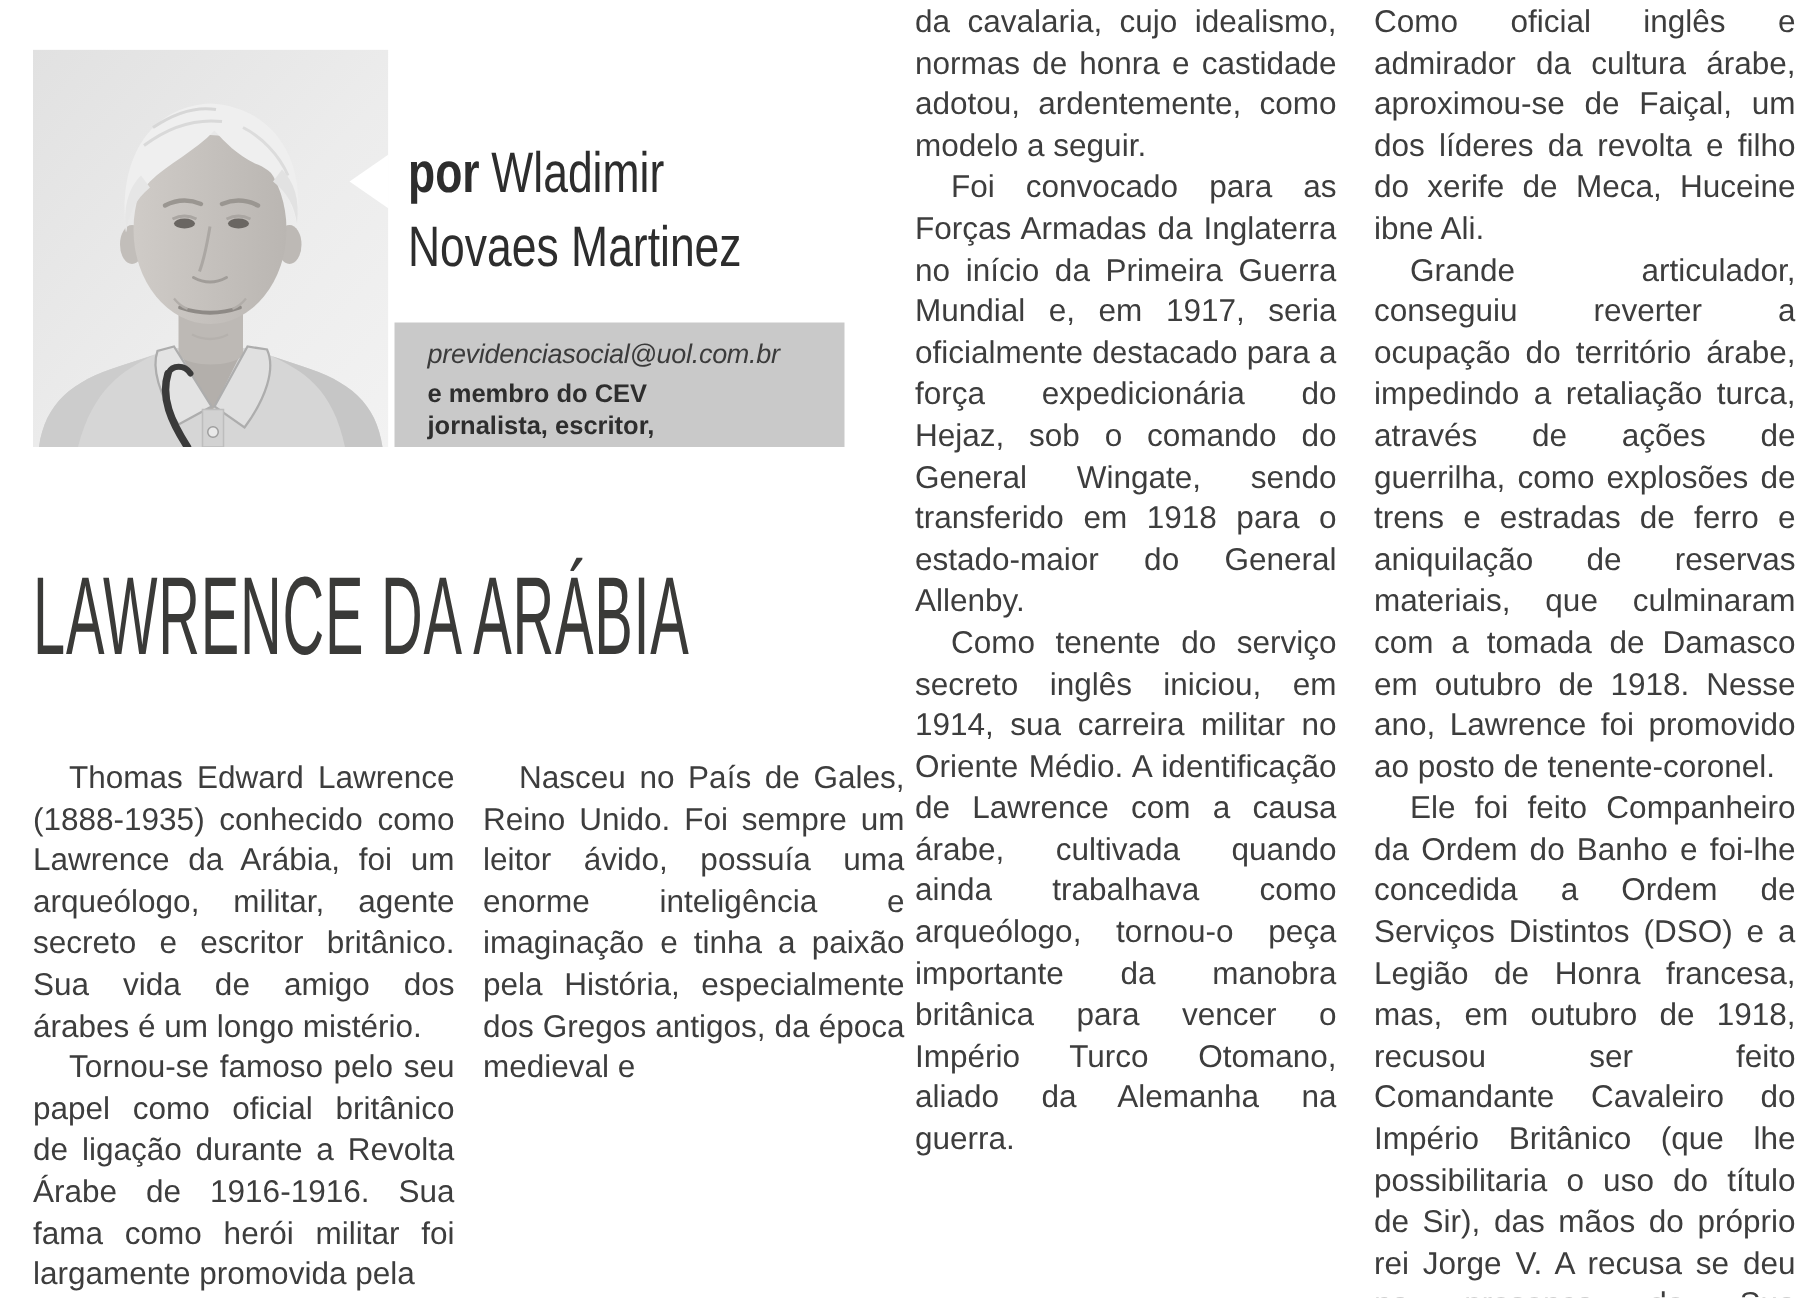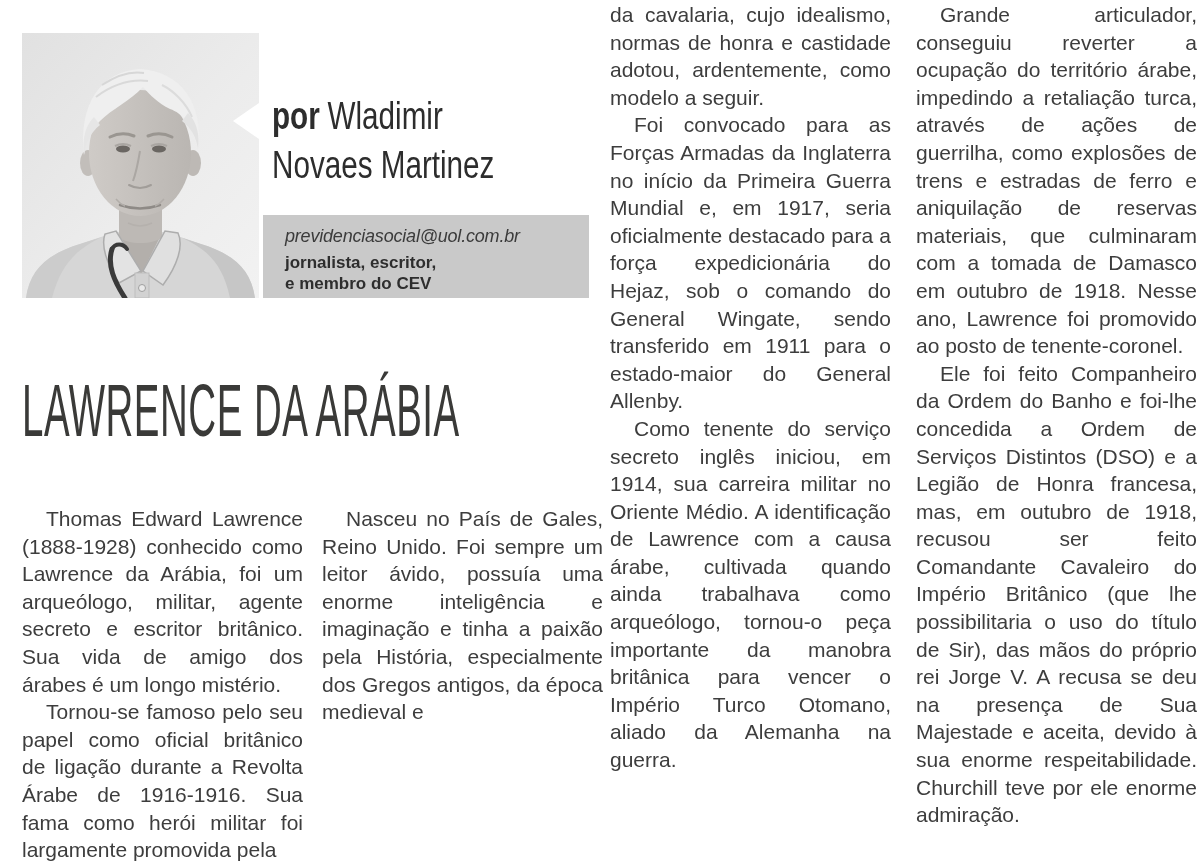--- a/index.html
+++ b/index.html
@@ -27,21 +27,21 @@
   .byline {
     position:absolute; left:272px; top:92px;
     font-size:38px; line-height:49px; color:#2d2d2d;
     transform:scaleX(0.78); transform-origin:0 0; white-space:nowrap;
   }
   .byline .por { font-weight:bold; margin-right:10px; }
   .byline .name { font-weight:normal; }
 
   
   .infobox {
-    position:absolute; left:263px; top:215px; width:326px; height:83px;
+    position:absolute; left:263px; top:215px; width:300px; height:83px;
     background:#c9c9c9; padding:11px 10px 0 22px;
   }
   .infobox .email {
     font-style:italic; font-size:18px; letter-spacing:-0.2px;
     color:#3b3b3b; margin-bottom:5px;
   }
   .infobox .role {
     font-weight:bold; font-size:17px; line-height:21px; color:#2e2e2e;
   }
 
@@ -138,36 +138,37 @@
   </div>
   <div class="notch"></div>
 
   <div class="byline">
     <div><span class="por">por</span><span class="name">Wladimir</span></div>
     <div class="name">Novaes Martinez</div>
   </div>
 
   <div class="infobox">
     <div class="email">previdenciasocial@uol.com.br</div>
+    <div class="role">e membro do CEV</div>
     <div class="role">jornalista, escritor,</div>
-    <div class="role">e membro do CEV</div>
   </div>
 
   <h1 class="title">LAWRENCE DA ARÁBIA</h1>
 
   <div class="col col1">
-      <p lang="pt-BR">Thomas Edward Lawrence (1888-1928) conhecido como Lawrence da Arábia, foi um arqueólogo, militar, agente secreto e escritor britânico. Sua vida de amigo dos árabes é um longo mistério.</p>
+      <p lang="pt-BR">Thomas Edward Lawrence (1888-1935) conhecido como Lawrence da Arábia, foi um arqueólogo, militar, agente secreto e escritor britânico. Sua vida de amigo dos árabes é um longo mistério.</p>
       <p lang="pt-BR">Tornou-se famoso pelo seu papel como oficial britânico de ligação durante a Revolta Árabe de 1916-1916. Sua fama como herói militar foi largamente promovida pela</p>
     </div>
   <div class="col col2">
       <p lang="pt-BR">Nasceu no País de Gales, Reino Unido. Foi sempre um leitor ávido, possuía uma enorme inteligência e imaginação e tinha a paixão pela História, especialmente dos Gregos antigos, da época medieval e</p>
     </div>
   <div class="col col3">
       <p class="noindent" lang="pt-BR">da cavalaria, cujo idealismo, normas de honra e castidade adotou, ardentemente, como modelo a seguir.</p>
-      <p lang="pt-BR">Foi convocado para as Forças Armadas da Inglaterra no início da Primeira Guerra Mundial e, em 1917, seria oficialmente destacado para a força expedicionária do Hejaz, sob o comando do General Wingate, sendo transferido em 1911 para o estado-maior do General Allenby.</p>
+      <p lang="pt-BR">Foi convocado para as Forças Armadas da Inglaterra no início da Primeira Guerra Mundial e, em 1917, seria oficialmente destacado para a força expedicionária do Hejaz, sob o comando do General Wingate, sendo transferido em 1918 para o estado-maior do General Allenby.</p>
       <p lang="pt-BR">Como tenente do serviço secreto inglês iniciou, em 1914, sua carreira militar no Oriente Médio. A identificação de Lawrence com a causa árabe, cultivada quando ainda trabalhava como arqueólogo, tornou-o peça importante da manobra britânica para vencer o Império Turco Otomano, aliado da Alemanha na guerra.</p>
     </div>
   <div class="col col4">
+      <p class="noindent" lang="pt-BR">Como oficial inglês e admirador da cultura árabe, aproximou-se de Faiçal, um dos líderes da revolta e filho do xerife de Meca, Huceine ibne Ali.</p>
       <p lang="pt-BR">Grande articulador, conseguiu reverter a ocupação do território árabe, impedindo a retaliação turca, através de ações de guerrilha, como explosões de trens e estradas de ferro e aniquilação de reservas materiais, que culminaram com a tomada de Damasco em outubro de 1918. Nesse ano, Lawrence foi promovido ao posto de tenente-coronel.</p>
       <p lang="pt-BR">Ele foi feito Companheiro da Ordem do Banho e foi-lhe concedida a Ordem de Serviços Distintos (DSO) e a Legião de Honra francesa, mas, em outubro de 1918, recusou ser feito Comandante Cavaleiro do Império Britânico (que lhe possibilitaria o uso do título de Sir), das mãos do próprio rei Jorge V. A recusa se deu na presença de Sua Majestade e aceita, devido à sua enorme respeitabilidade. Churchill teve por ele enorme admiração.</p>
     </div>
 
 </div>
 
 </body></html>

